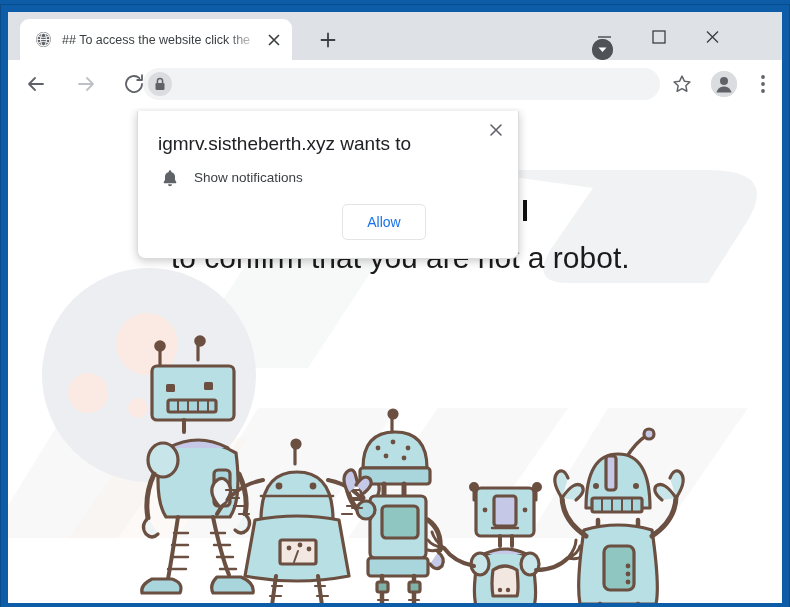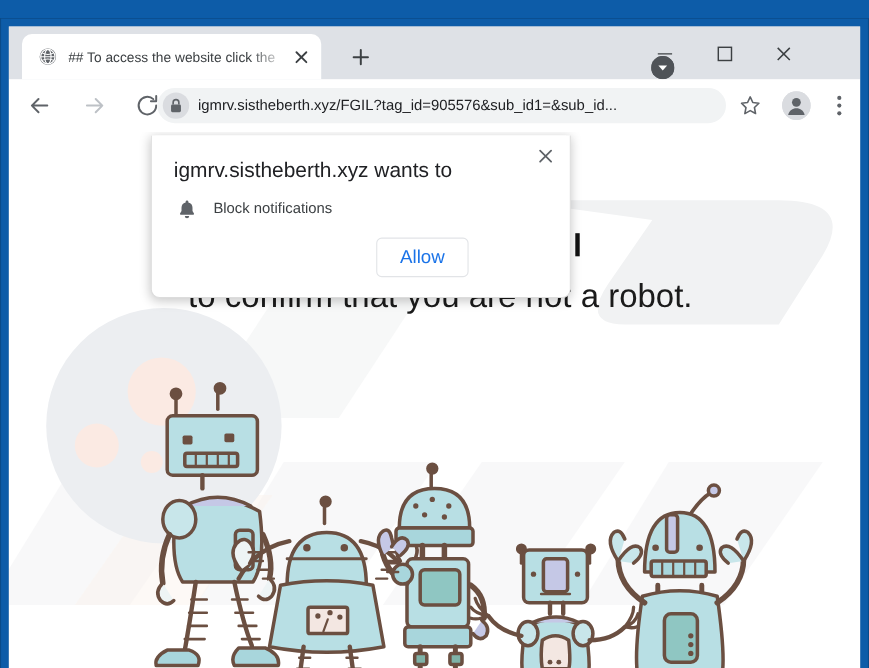--- a/index.html
+++ b/index.html
@@ -5,21 +5,21 @@
 <style>
   * { margin:0; padding:0; box-sizing:border-box; }
   html,body { width:790px; height:607px; overflow:hidden; }
   body {
     font-family: "Liberation Sans", sans-serif;
     background:#0d5ca8;
   }
 
   
   #frame {
-    position:absolute; left:0; top:16px; width:790px; height:559px;
+    position:absolute; left:0; top:4px; width:790px; height:559px;
     background:#0d5ca8;
   }
   #frame::after{
     content:""; position:absolute; left:0; top:0; width:790px; height:607px;
     box-shadow: inset 0 0 0 1px rgba(0,0,0,.18);
     pointer-events:none;
   }
 
   
   #browser {
@@ -149,21 +149,21 @@
   #notif-bell{
     position:absolute; left:22px; top:57px; width:20px; height:20px;
   }
   #notif-perm{
     position:absolute; left:56px; top:57px;
     font-size:13.5px; color:#3c4043; line-height:20px;
   }
   .dlgbtn{
     position:absolute; top:93px; height:36px;
     background:#ffffff; border:1px solid #e2e4e7; border-radius:5px;
-    color:#1a73e8; font-size:17px; font-family:"Liberation Sans",sans-serif;
+    color:#1a73e8; font-size:14px; font-family:"Liberation Sans",sans-serif;
     cursor:pointer;
   }
   #btn-allow{ left:204px; width:84px; }
   #btn-block{ left:294px; width:84px; }
 </style>
 </head>
 <body>
 
 <div id="frame">
   <div id="browser">
@@ -238,21 +238,20 @@
         </svg>
       </span>
 
       <div id="omnibox">
         <span id="lock-chip">
           <svg width="24" height="24" viewBox="0 0 24 24">
             <rect x="7.5" y="11" width="9" height="7" rx="1.3" fill="#5f6368"></rect>
             <path d="M9.4 11V9.2a2.6 2.6 0 015.2 0V11" stroke="#5f6368" stroke-width="1.5" fill="none"></path>
           </svg>
         </span>
-        <div id="omnibox-url">igmrv.sistheberth.xyz/FGIL?tag_id=905576&amp;sub_id1=&amp;sub_id...</div>
       </div>
 
       <span id="bookmark-star">
         <svg width="22" height="22" viewBox="0 0 24 24">
           <path d="M12 3.4l2.6 5.5 6 .8-4.4 4.2 1.1 6-5.3-2.9L6.7 20l1.1-6L3.4 9.7l6-.8z" fill="none" stroke="#5f6368" stroke-width="1.6" stroke-linejoin="round"></path>
         </svg>
       </span>
       <span id="profile-avatar">
         <svg width="26" height="26" viewBox="0 0 26 26">
           <circle cx="13" cy="13" r="13" fill="#dadce0"></circle>
@@ -452,20 +451,20 @@
         </span>
 
         <div id="notif-title">igmrv.sistheberth.xyz wants to</div>
 
         <span id="notif-bell">
           <svg width="20" height="20" viewBox="0 0 24 24">
             <path d="M12 2.6a1.5 1.5 0 011.5 1.5v.7a6 6 0 014.5 5.8v3.6l1.6 2.8a.8.8 0 01-.7 1.2H5.1a.8.8 0 01-.7-1.2L6 14.2v-3.6a6 6 0 014.5-5.8v-.7A1.5 1.5 0 0112 2.6z" fill="#5f6368"></path>
             <path d="M9.6 19.6h4.8a2.4 2.4 0 01-4.8 0z" fill="#5f6368"></path>
           </svg>
         </span>
-        <div id="notif-perm">Block notifications</div>
+        <div id="notif-perm">Show notifications</div>
 
         <button class="dlgbtn" id="btn-allow">Allow</button>
       </div>
 
     </div>
   </div>
 </div>
 
 </body></html>

